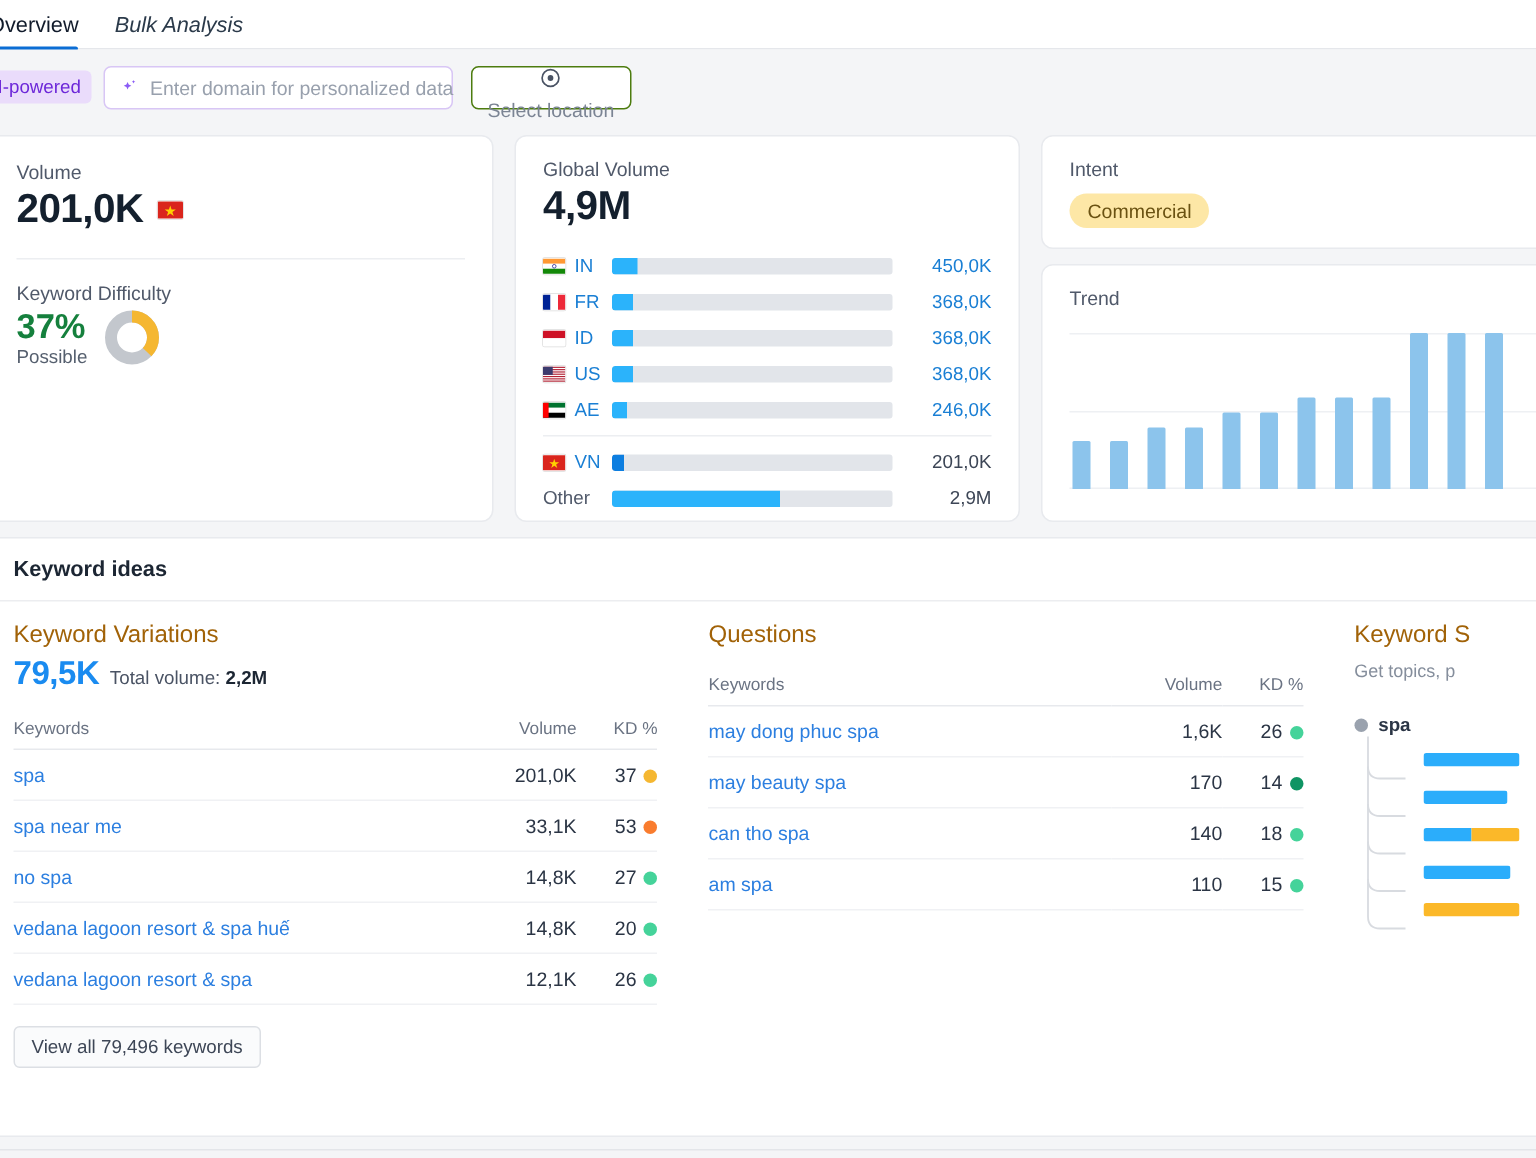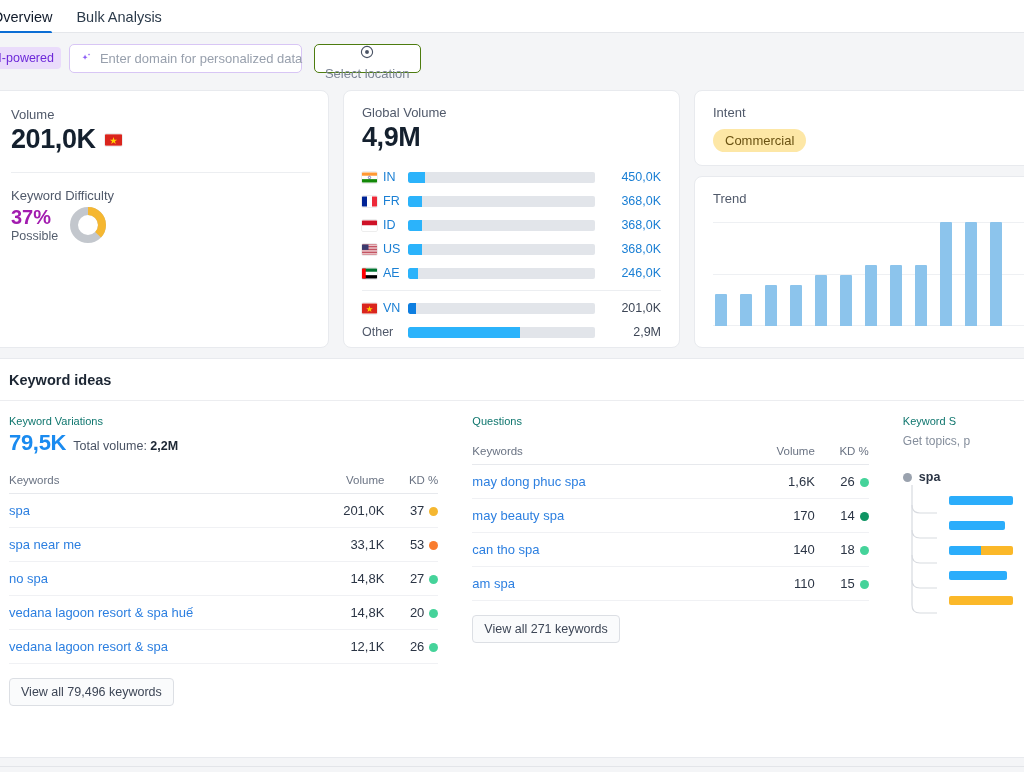--- a/index.html
+++ b/index.html
@@ -22,21 +22,21 @@
   .tab {
     font-size: 14.5px; color: #2b3a4a; padding: 0 12px 8px 0;
     position: relative; cursor: pointer; white-space: nowrap;
   }
   .tab.first { margin-left: -8px; padding-right: 16px; }
   .tab.active { color: #111b2b; }
   .tab.active::after {
     content: ""; position: absolute; left: -8px; right: 16px; bottom: -1px;
     height: 3px; background: #0b6dd4; border-radius: 2px;
   }
-  .tab.second { padding-left: 8px; }
+  .tab.second { padding-left: 8px; font-style: italic; }
 
   
   .filterbar {
     position: absolute; left: 0; top: 33px; width: 1024px; height: 50px;
     background: #f4f5f7;
     display: flex; align-items: center;
   }
   .ai-badge {
     background: #eadcfb; color: #6d28d9;
     font-size: 12.5px; height: 22px; line-height: 22px;
@@ -77,21 +77,21 @@
   #card-trend  { left: 694px; top: 86px; width: 360px; height: 172px; padding: 14px 18px; }
 
   .metric-label { font-size: 13px; color: #50596a; margin-bottom: 2px; }
   .metric-big { font-size: 27px; font-weight: bold; color: #14202e; letter-spacing: -0.4px; display: flex; align-items: center; gap: 9px; }
   .flag { display: inline-block; border-radius: 1px; overflow: hidden; box-shadow: 0 0 0 0.5px rgba(0,0,0,.14); }
   .flag svg { display: block; }
   .hr { height: 1px; background: #eceef1; margin: 17px 0 15px 0; }
 
   .kd-row { display: flex; align-items: center; gap: 10px; margin-top: 2px; }
   .kd-left { display: flex; flex-direction: column; }
-  .kd-pct { font-size: 20px; font-weight: bold; color: #a21caf; line-height: 1.05; }
+  .kd-pct { font-size: 23px; font-weight: bold; color: #15803d; line-height: 1.05; }
   .kd-state { font-size: 12.5px; color: #555f6e; margin-top: 1px; }
   .kd-desc { font-size: 12px; color: #858e9c; line-height: 1.42; margin-top: 14px; max-width: 276px; }
 
   
   .gv-rows { margin-top: 12px; }
   .gv-row { display: flex; align-items: center; height: 24px; }
   .gv-cc { width: 46px; display: flex; align-items: center; gap: 6px; }
   .gv-code { font-size: 12.5px; color: #1a7fd4; }
   .gv-code.plain { color: #50596a; }
   .gv-bar { flex: 1 1 auto; height: 11px; background: #e2e5ea; border-radius: 2px; overflow: hidden; margin-right: 10px; }
@@ -120,21 +120,21 @@
     background: #ffffff; border: 1px solid #e8eaee; border-radius: 8px;
   }
   .ki-head { height: 42px; display: flex; align-items: center; padding: 0 16px; border-bottom: 1px solid #ecedf0; }
   .ki-title { font-size: 14.5px; font-weight: bold; color: #1c2633; }
   .ki-cols { display: flex; padding: 14px 16px 0 16px; }
   .ki-col { position: relative; }
   .ki-col.c1 { width: 444px; }
   .ki-col.c2 { width: 444px; padding-left: 34px; }
   .ki-col.c3 { width: 150px; padding-left: 34px; }
 
-  .col-label { font-size: 11px; color: #0f766e; }
+  .col-label { font-size: 16px; color: #a16207; }
   .col-sum { display: flex; align-items: baseline; gap: 7px; margin-top: 3px; }
   .col-num { font-size: 22px; font-weight: bold; color: #1a8bf0; letter-spacing: -0.3px; }
   .col-tv { font-size: 12.5px; color: #4a5364; }
   .col-tv b { color: #1c2633; }
   .col-sub { font-size: 12px; color: #858e9c; margin-top: 7px; }
 
   table.kt { width: 100%; border-collapse: collapse; margin-top: 18px; }
   table.kt th {
     font-size: 11.5px; font-weight: normal; color: #6a7383;
     text-align: right; padding: 0 0 7px 0; border-bottom: 1px solid #e7e9ed;
@@ -478,21 +478,20 @@
                 <td class="kd">18<span class="dot" style="background: rgb(69, 211, 154);"></span></td>
               </tr>
               <tr>
                 <td class="kw">am spa</td>
                 <td>110</td>
                 <td class="kd">15<span class="dot" style="background: rgb(69, 211, 154);"></span></td>
               </tr>
             </tbody>
         </table>
 
-        <div class="viewbtn">View all 271 keywords</div>
       </div>
 
       <div class="ki-col c3">
         <div class="col-label">Keyword S</div>
         <div class="col-sub">Get topics, p</div>
 
         <div class="tree">
           <div class="tree-root">
             <span class="root-dot"></span>
             <span class="root-lbl">spa</span>

